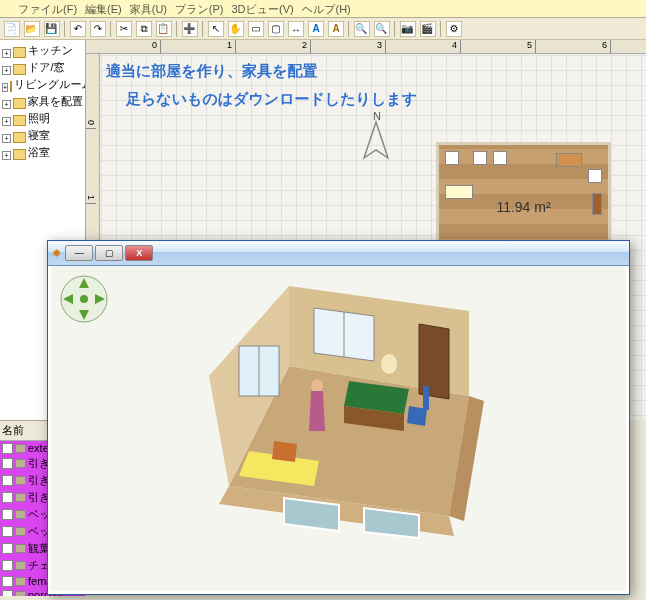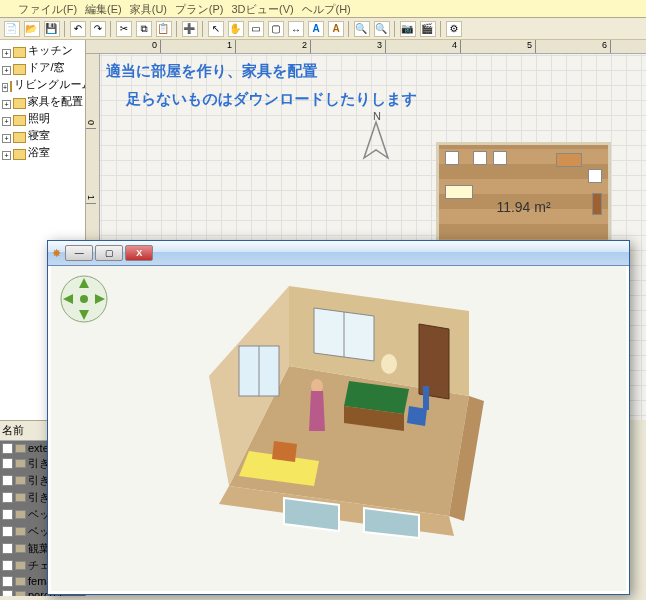--- a/index.html
+++ b/index.html
@@ -17,21 +17,21 @@
 .plan{flex:1;background:linear-gradient(#e0e0e0 1px,transparent 1px),linear-gradient(90deg,#e0e0e0 1px,transparent 1px),linear-gradient(#c0c0c0 1px,transparent 1px),linear-gradient(90deg,#c0c0c0 1px,transparent 1px);background-size:15px 15px,15px 15px,75px 75px,75px 75px;background-color:#f5f3ed;position:relative}
 .ruler-h{position:absolute;top:0;left:0;right:0;height:14px;background:#e8e4d0;border-bottom:1px solid #aaa;display:flex;z-index:2}
 .ruler-h span{flex:0 0 75px;font-size:9px;text-align:right;padding-right:3px;border-right:1px solid #888}
 .ruler-v{position:absolute;top:14px;left:0;bottom:0;width:14px;background:#e8e4d0;border-right:1px solid #aaa;z-index:2}
 .ruler-v span{display:block;height:75px;font-size:9px;writing-mode:vertical-rl;text-align:right;padding-bottom:3px;border-bottom:1px solid #888}
 .annotation{position:absolute;color:#3070d0;font-size:15px;font-weight:700;z-index:5;white-space:nowrap}
 .compass{position:absolute;left:270px;top:70px;z-index:3}
 .room{position:absolute;left:350px;top:102px;width:175px;height:130px;background:repeating-linear-gradient(0deg,#b89060,#b89060 15px,#c8a070 15px,#c8a070 30px);border:3px solid #d8d0b8;z-index:3}
 .room .area{position:absolute;left:50%;top:50%;transform:translate(-50%,-50%);font-size:14px;color:#333}
 .room .furn{position:absolute;width:14px;height:14px;background:#fff;border:1px solid #888}
-.furnlist{position:absolute;left:0;top:420px;width:86px;bottom:4px;background:#737373;border-right:1px solid #b0a890;border-top:1px solid #b0a890;overflow:hidden}
+.furnlist{position:absolute;left:0;top:420px;width:86px;bottom:4px;background:#d946ef;border-right:1px solid #b0a890;border-top:1px solid #b0a890;overflow:hidden}
 .furnlist .hdr{background:#ece9d8;border-bottom:1px solid #aaa;padding:2px}
 .furnlist .fi{padding:1px 2px;white-space:nowrap;overflow:hidden;display:flex;align-items:center;gap:2px}
 .furnlist .fi::before{content:"";width:9px;height:9px;border:1px solid #888;background:#fff;font-size:7px;line-height:7px;text-align:center;flex-shrink:0}
 .furnlist .fi::after{content:"";width:11px;height:9px;background:#bcb090;border:1px solid #888;flex-shrink:0;order:-1;margin-left:10px;display:none}
 .furnlist .ico{width:11px;height:9px;background:#bcb090;border:1px solid #888;flex-shrink:0}
 .window3d{position:absolute;left:47px;top:240px;width:583px;height:355px;background:#fff;border:1px solid #2e5d9e;box-shadow:3px 3px 12px rgba(0,0,0,.4);z-index:10}
 .titlebar{height:25px;background:linear-gradient(#f7fbff,#d5e6f8 45%,#aecdf0 46%,#c2d9f1);display:flex;align-items:center;padding:0 4px;border-bottom:1px solid #6a8cb8}
 .titlebar .star{color:#d08020;margin-right:4px}
 .titlebar .title{color:#333;flex:1}
 .winbtns{display:flex;gap:2px}

